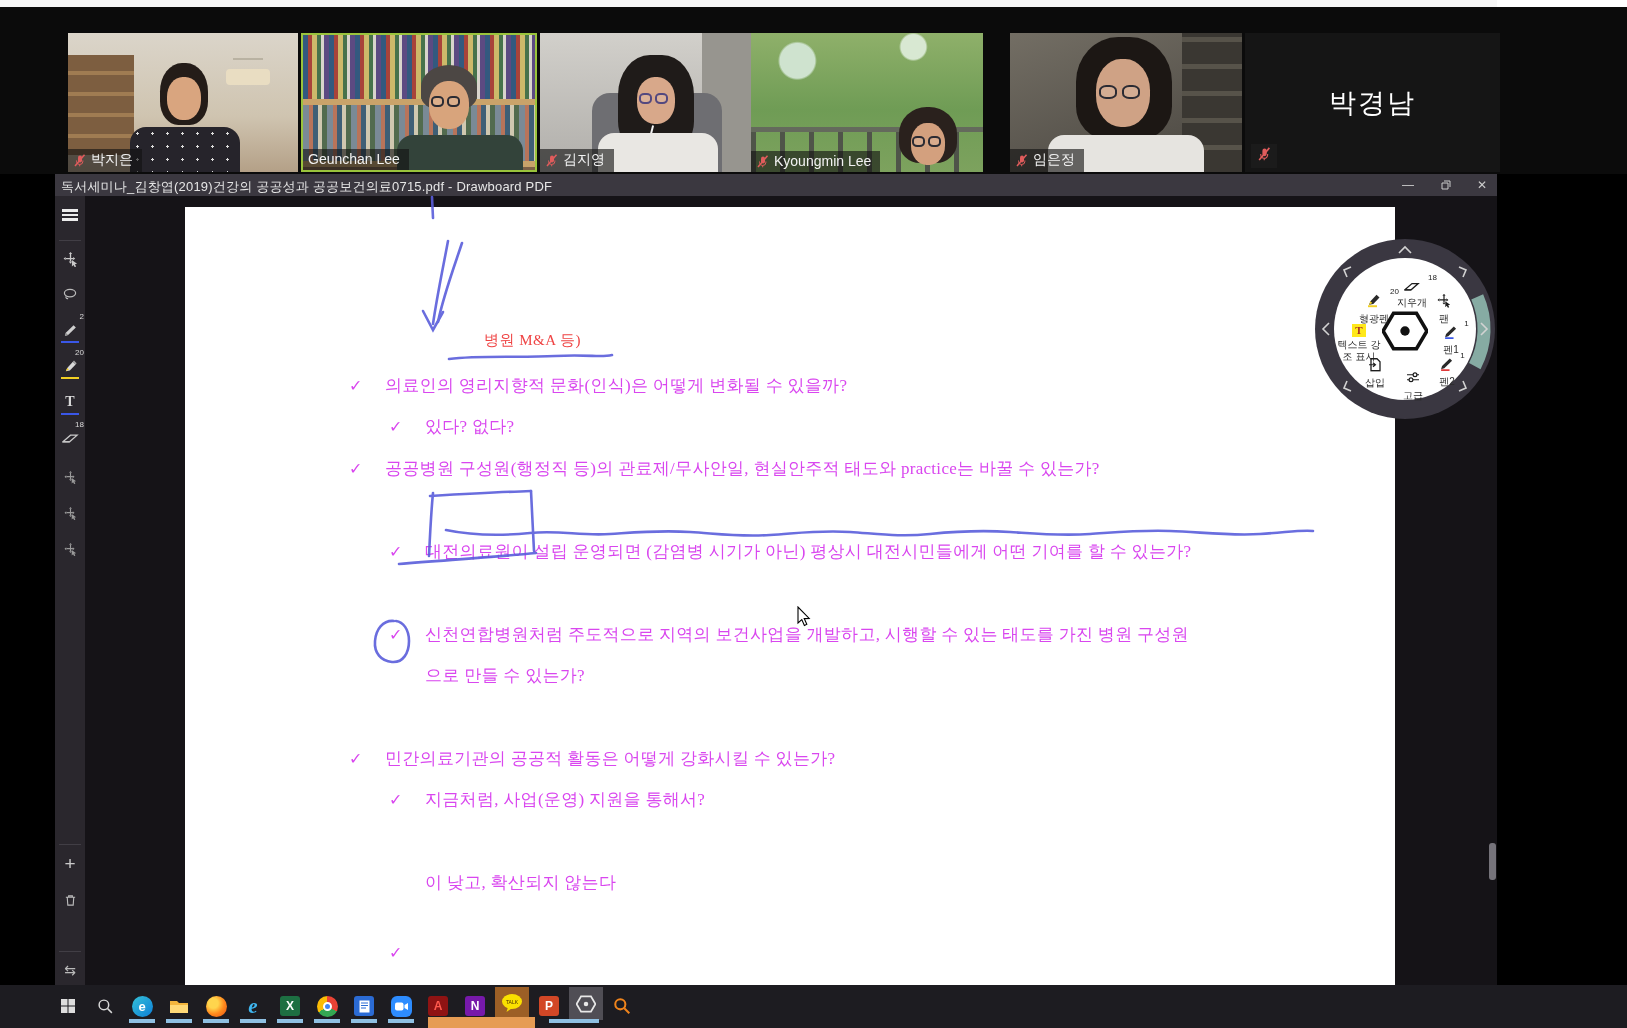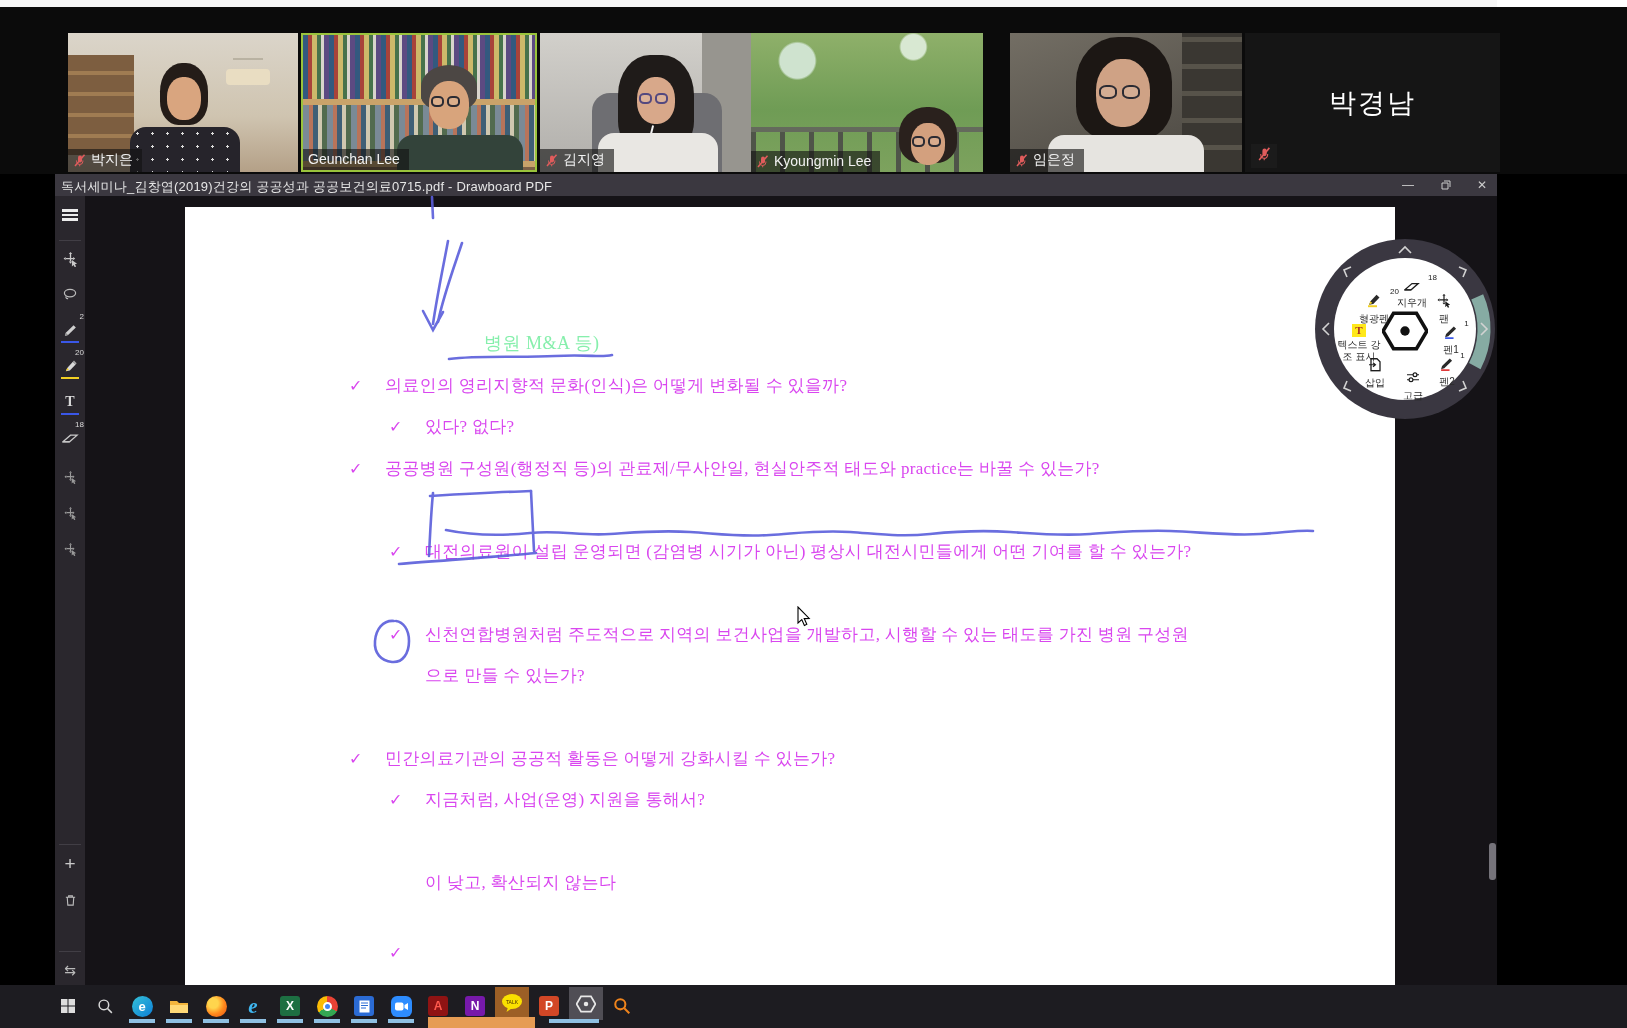--- a/index.html
+++ b/index.html
@@ -78,21 +78,21 @@
   .undo { font-size:14px; color:#b9b9b9; line-height:1; }
 
   
   .page { position:absolute; left:185px; top:207px; width:1210px; height:778px; background:#ffffff; }
   .scrollthumb { position:absolute; left:1489px; top:843px; width:7px; height:37px; background:#75737a; border-radius:3px; }
 
   .dline { position:absolute; white-space:nowrap; font-family:"Liberation Serif","DejaVu Serif",serif;
            font-size:17px; color:#d946ef; letter-spacing:.3px; }
   .dline .chk { display:inline-block; width:36px; font-size:16px; }
   .dtitle { position:absolute; left:484px; top:331px; font-family:"Liberation Serif","DejaVu Serif",serif;
-            font-size:18px; color:#86efac; letter-spacing:.5px;text-align:right; }
+            font-size:15px; color:#ef4444; letter-spacing:.5px;text-align:right; }
   .just { width:894px; white-space:normal; text-align:justify; text-align-last:justify; }
 
   
   .ink { position:absolute; left:0; top:0; z-index:5; pointer-events:none; }
 
   
   .wheel { position:absolute; left:1312px; top:236px; width:186px; height:186px; z-index:6; }
   .ritem { position:absolute; transform:translate(-50%,-50%); text-align:center; color:#1d1d1d; }
   .rlabel { font-size:10px; color:#2a2a2a; margin-top:1px; line-height:1.15; }
   .rbadge { position:absolute; right:-10px; top:-5px; font-size:8px; color:#222; }

